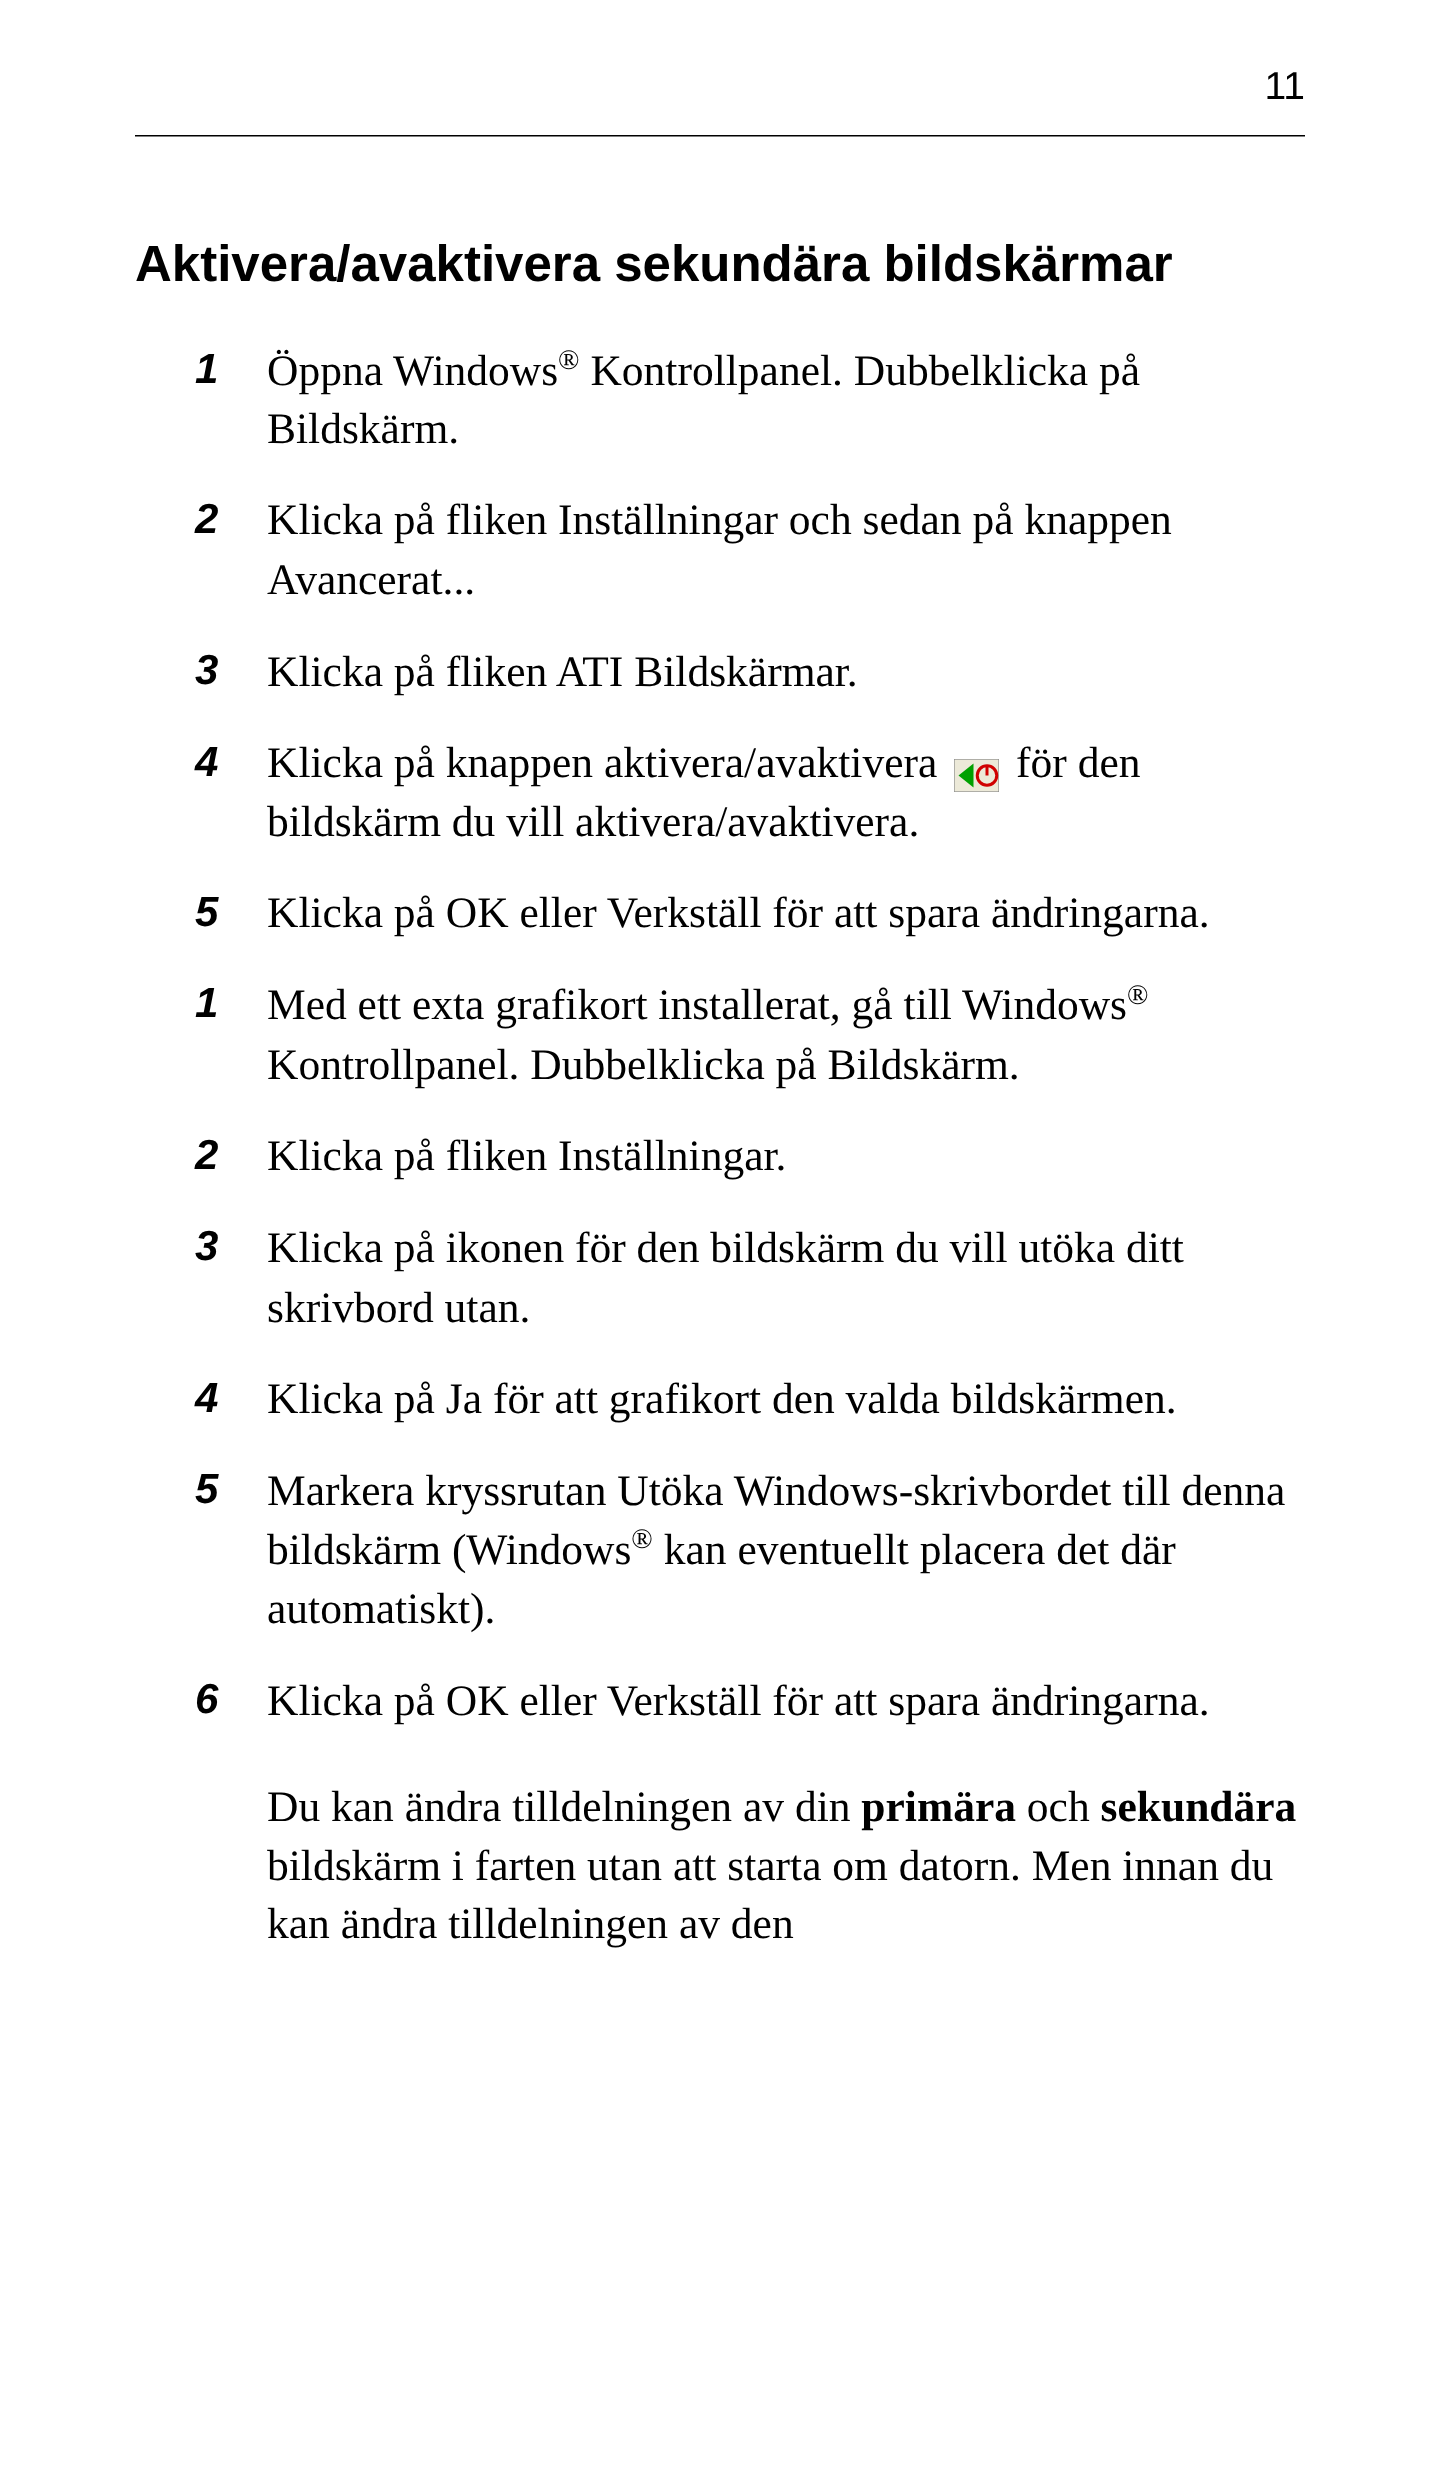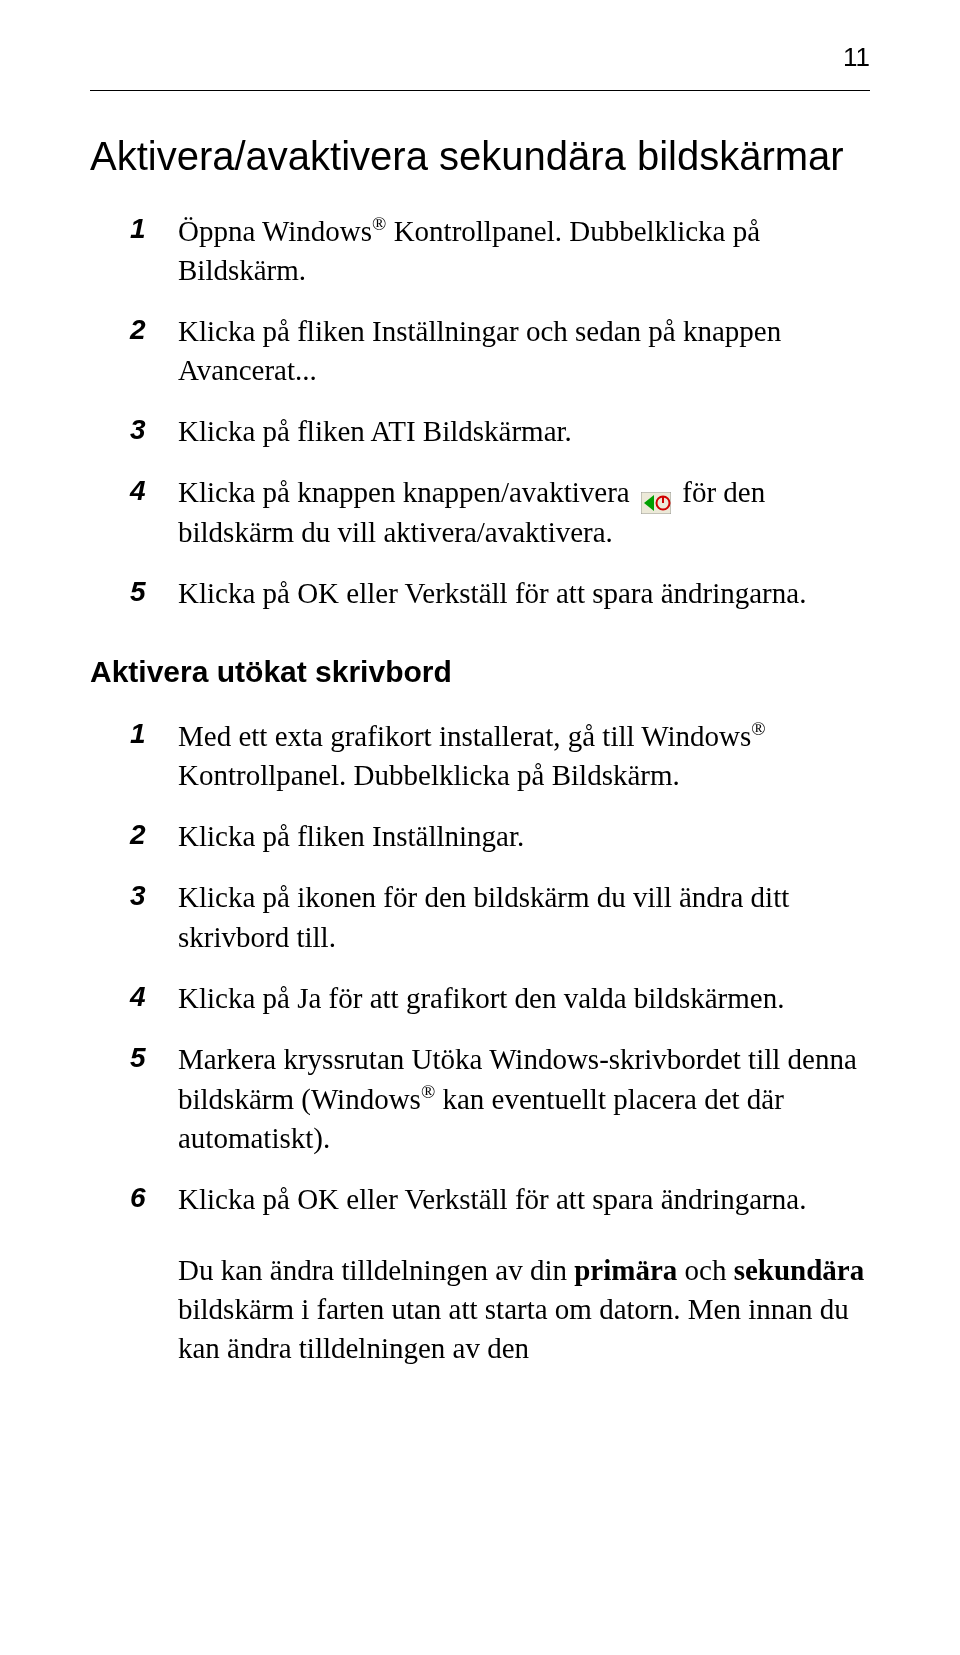--- a/index.html
+++ b/index.html
@@ -25,23 +25,23 @@
     font-weight: normal;
   }
   .hr {
     border: none;
     border-top: 1.5px solid #000;
     margin: 0 0 40px 0;
     width: 100%;
   }
   h1.section-title {
     font-family: Arial, Helvetica, sans-serif;
-    font-weight: normal;
-    font-size: 40px;
-    margin: 40px 0 30px 0;
+    font-weight: bold;
+    font-size: 34px;
+    margin: 64px 0 30px 0;
     line-height: 1.25;
   }
   h2.subsection-title {
     font-family: Arial, Helvetica, sans-serif;
     font-weight: bold;
     font-size: 30px;
     margin: 40px 0 26px 0;
     line-height: 1.25;
   }
   .steps {
@@ -119,21 +119,21 @@
     <div class="step">
       <div class="step-num">3</div>
       <div class="step-text">
         <span>Klicka på fliken </span><b>ATI Bildskärmar</b><span>.</span>
       </div>
     </div>
 
     <div class="step">
       <div class="step-num">4</div>
       <div class="step-text">
-        <span>Klicka på knappen knappen/avaktivera </span>
+        <span>Klicka på knappen aktivera/avaktivera </span>
         <span class="inline-icon">
           <svg viewBox="0 0 30 22" width="30" height="22">
             <rect x="0" y="0" width="30" height="22" fill="#ece9d8" stroke="#888" stroke-width="0.8"></rect>
             <polygon points="3,11 13,3 13,19" fill="#00a000"></polygon>
             <circle cx="22" cy="11" r="6.5" fill="none" stroke="#d00000" stroke-width="2"></circle>
             <line x1="22" y1="4" x2="22" y2="11" stroke="#d00000" stroke-width="2"></line>
           </svg>
         </span>
         <span> för den bildskärm du vill aktivera/avaktivera.</span>
       </div>
@@ -141,42 +141,41 @@
 
     <div class="step">
       <div class="step-num">5</div>
       <div class="step-text">
         <span>Klicka på </span><b>OK</b><span> eller </span><b>Verkställ</b><span> för att spara ändringarna.</span>
       </div>
     </div>
 
   </div>
 
-  <h2 class="subsection-title">Aktivera utökat skrivbord</h2>
 
   <div class="steps">
 
     <div class="step">
       <div class="step-num">1</div>
       <div class="step-text">
         <span>Med ett exta grafikort installerat, gå till Windows</span><sup class="reg">®</sup><span> Kontrollpanel. Dubbelklicka på </span><b>Bildskärm</b><span>.</span>
       </div>
     </div>
 
     <div class="step">
       <div class="step-num">2</div>
       <div class="step-text">
         <span>Klicka på fliken </span><b>Inställningar</b><span>.</span>
       </div>
     </div>
 
     <div class="step">
       <div class="step-num">3</div>
       <div class="step-text">
-        <span>Klicka på ikonen för den bildskärm du vill ändra ditt skrivbord till.</span>
+        <span>Klicka på ikonen för den bildskärm du vill utöka ditt skrivbord utan.</span>
       </div>
     </div>
 
     <div class="step">
       <div class="step-num">4</div>
       <div class="step-text">
         <span>Klicka på </span><b>Ja</b><span> för att grafikort den valda bildskärmen.</span>
       </div>
     </div>
 

